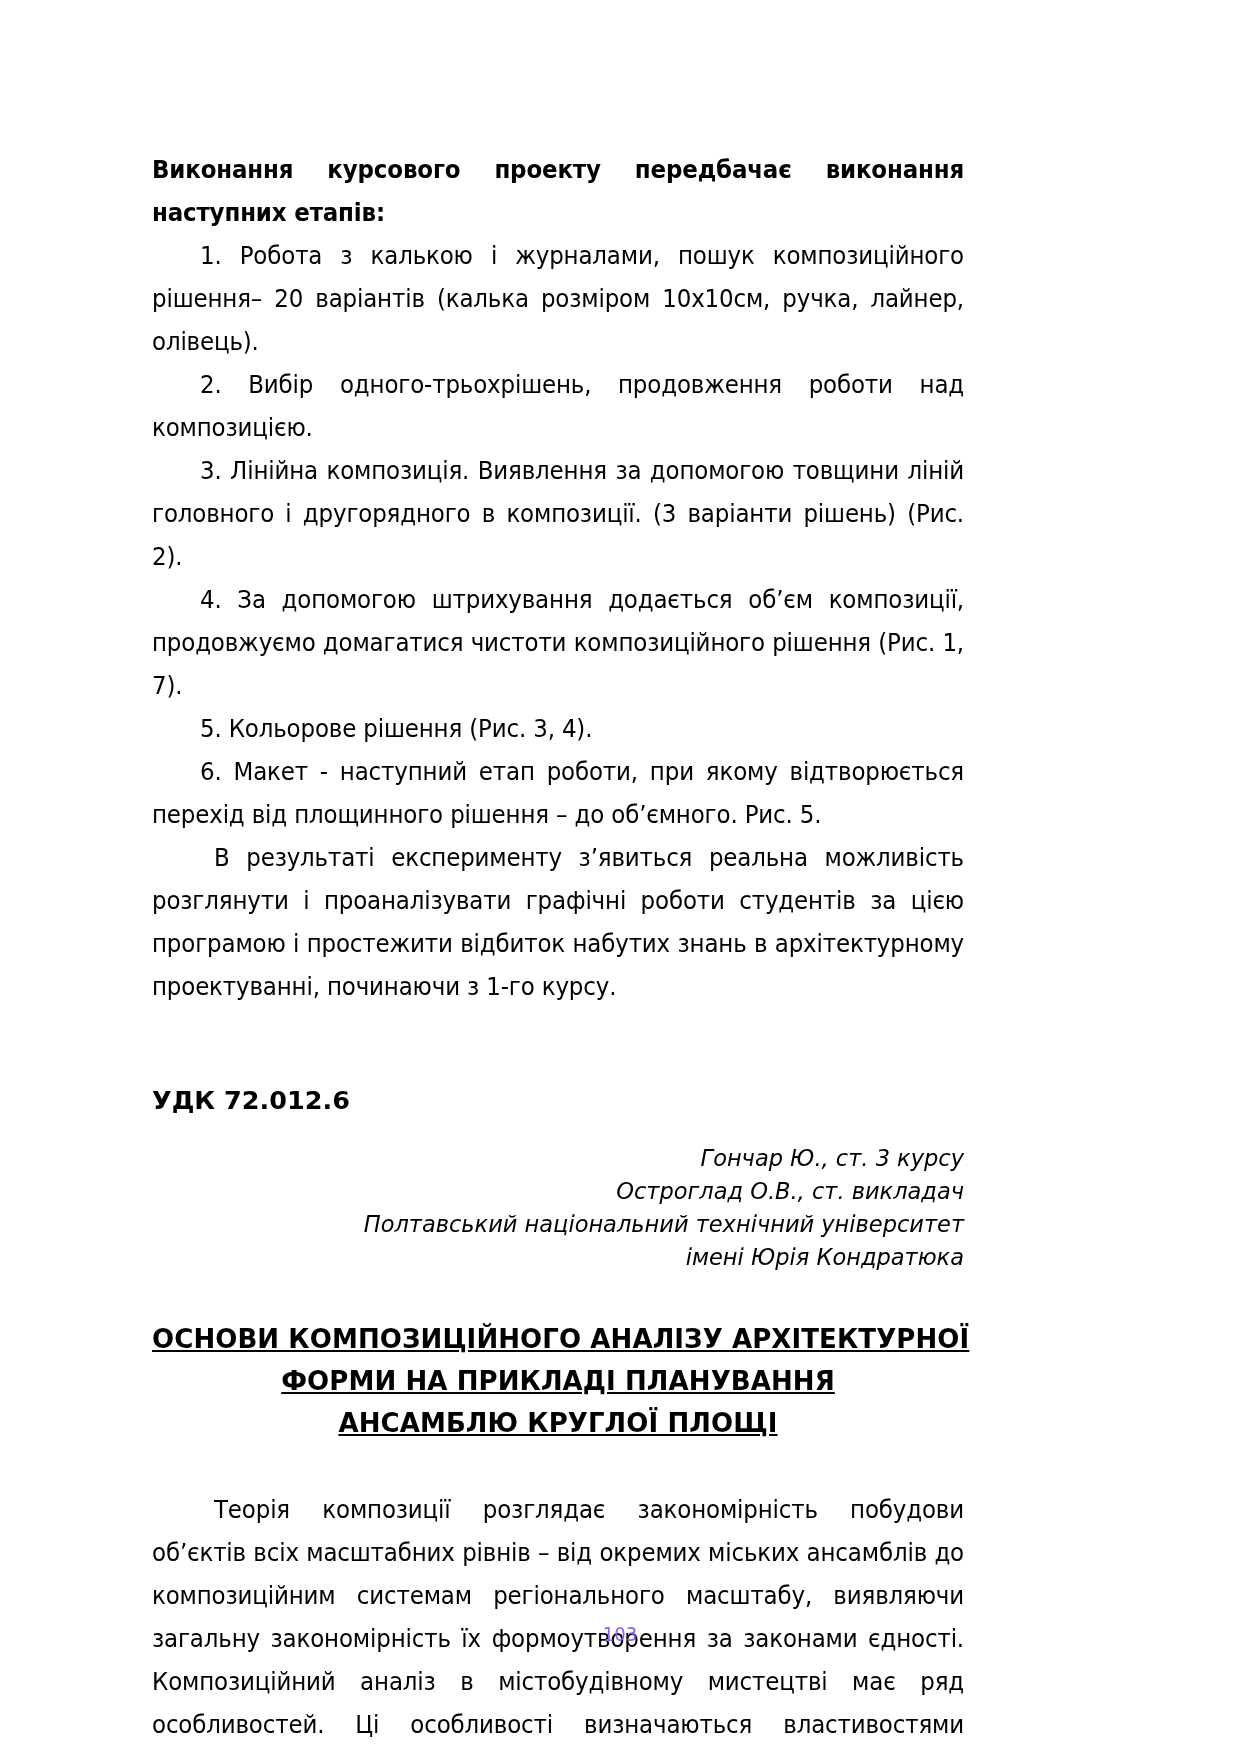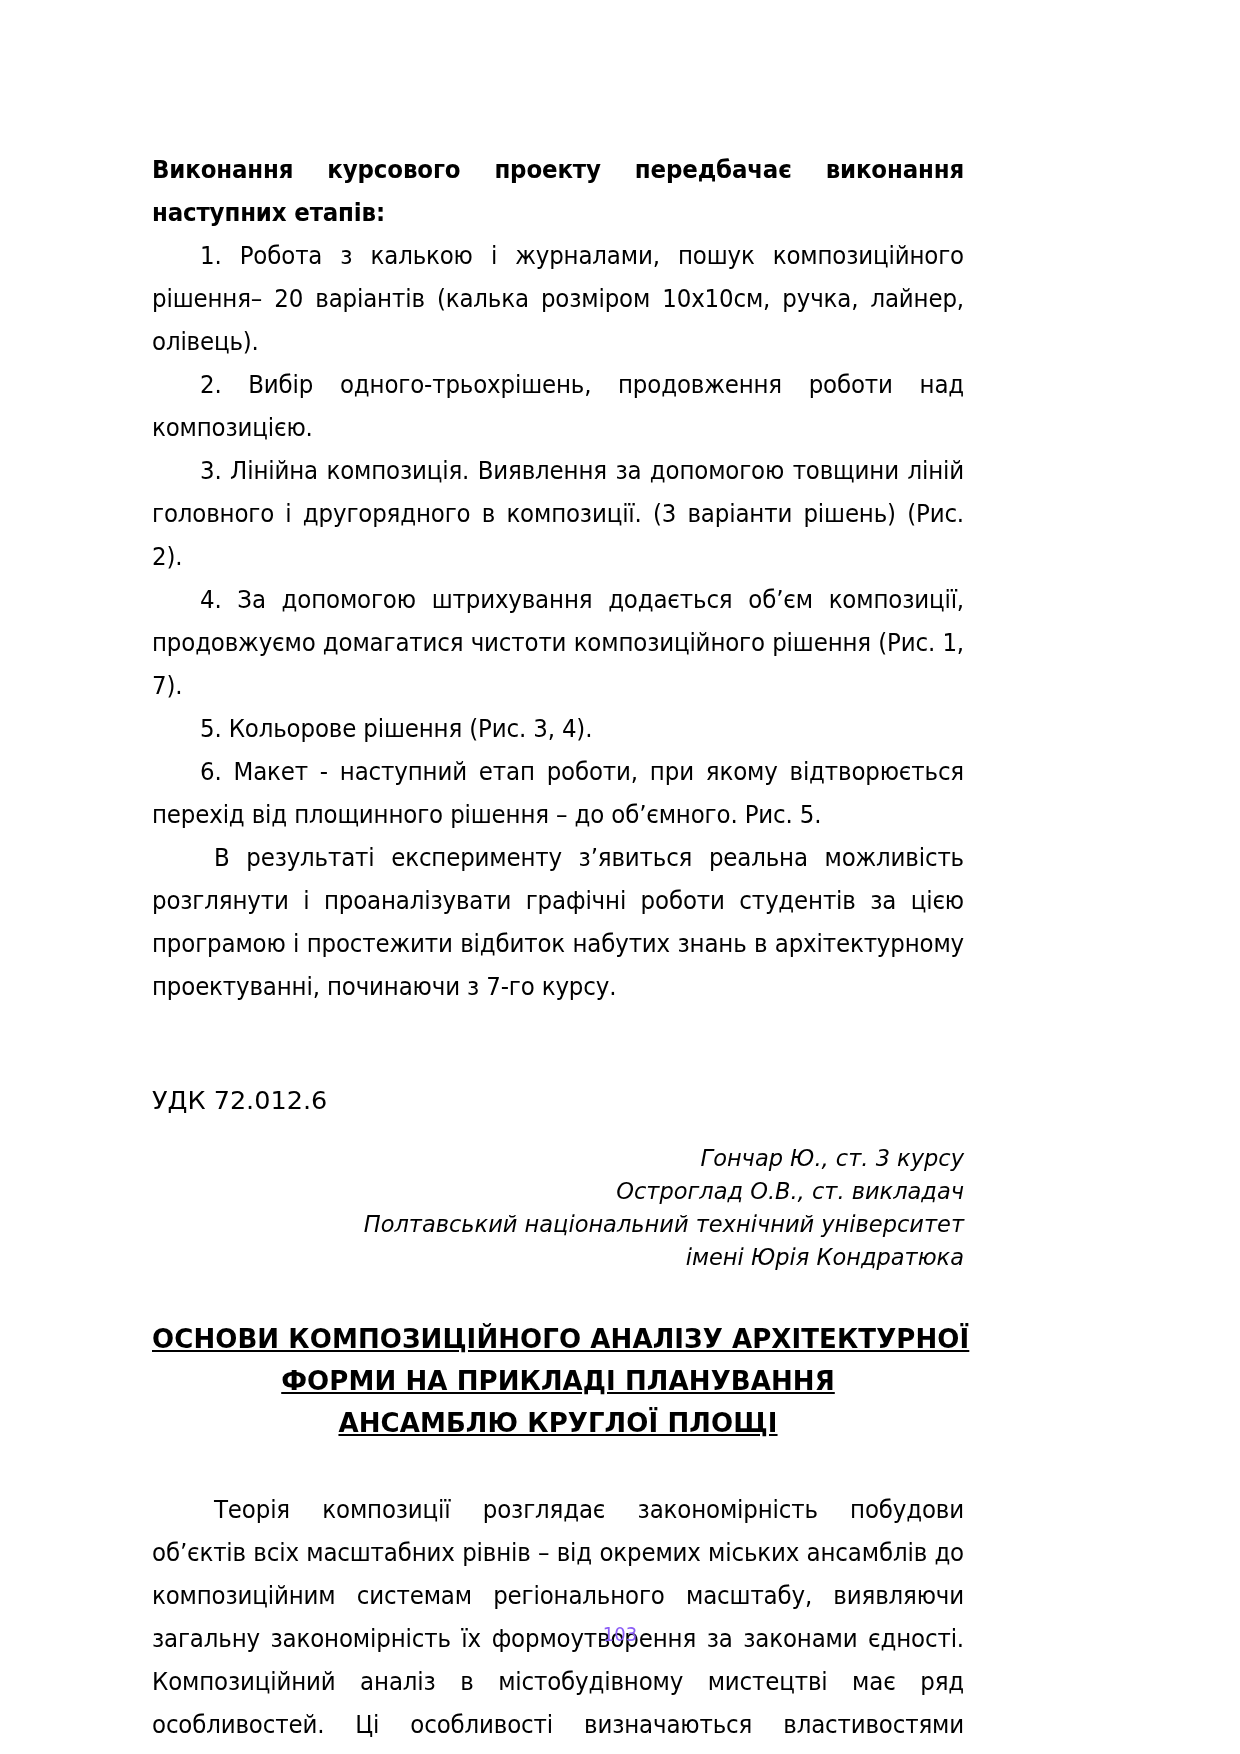--- a/index.html
+++ b/index.html
@@ -44,21 +44,21 @@
     text-indent: 48px;
   }
   .para-wide-indent {
     margin: 0;
     text-indent: 62px;
   }
   .spacer-lg { height: 74px; }
   .spacer-md { height: 44px; }
   .spacer-sm { height: 24px; }
   .udk {
-    font-weight: normal;
+    font-weight: bold;
     font-size: 25.5px;
     line-height: 36px;
     text-align: left;
     margin: 0;
   }
   .authors {
     font-style: italic;
     font-size: 22.5px;
     line-height: 33px;
     text-align: right;
@@ -100,21 +100,21 @@
       <p class="para">2. Вибір одного-трьохрішень, продовження роботи над композицією.</p>
 
       <p class="para">3. Лінійна композиція. Виявлення за допомогою товщини ліній головного і другорядного в композиції. (3 варіанти рішень) (Рис. 2).</p>
 
       <p class="para">4. За допомогою штрихування додається об’єм композиції, продовжуємо домагатися чистоти композиційного рішення (Рис. 1, 7).</p>
 
       <p class="para">5. Кольорове рішення (Рис. 3, 4).</p>
 
       <p class="para">6. Макет - наступний етап роботи, при якому відтворюється перехід від площинного рішення – до об’ємного. Рис. 5.</p>
 
-      <p class="para-wide-indent">В результаті експерименту з’явиться реальна можливість розглянути і проаналізувати графічні роботи студентів за цією програмою і простежити відбиток набутих знань в архітектурному проектуванні, починаючи з 7-го курсу.</p>
+      <p class="para-wide-indent">В результаті експерименту з’явиться реальна можливість розглянути і проаналізувати графічні роботи студентів за цією програмою і простежити відбиток набутих знань в архітектурному проектуванні, починаючи з 1-го курсу.</p>
     </div>
 
     <div class="spacer-lg"></div>
 
     <p class="udk">УДК 72.012.6</p>
 
     <div class="spacer-sm"></div>
 
     <div class="authors">
       <div>Гончар Ю., ст. 3 курсу</div>

